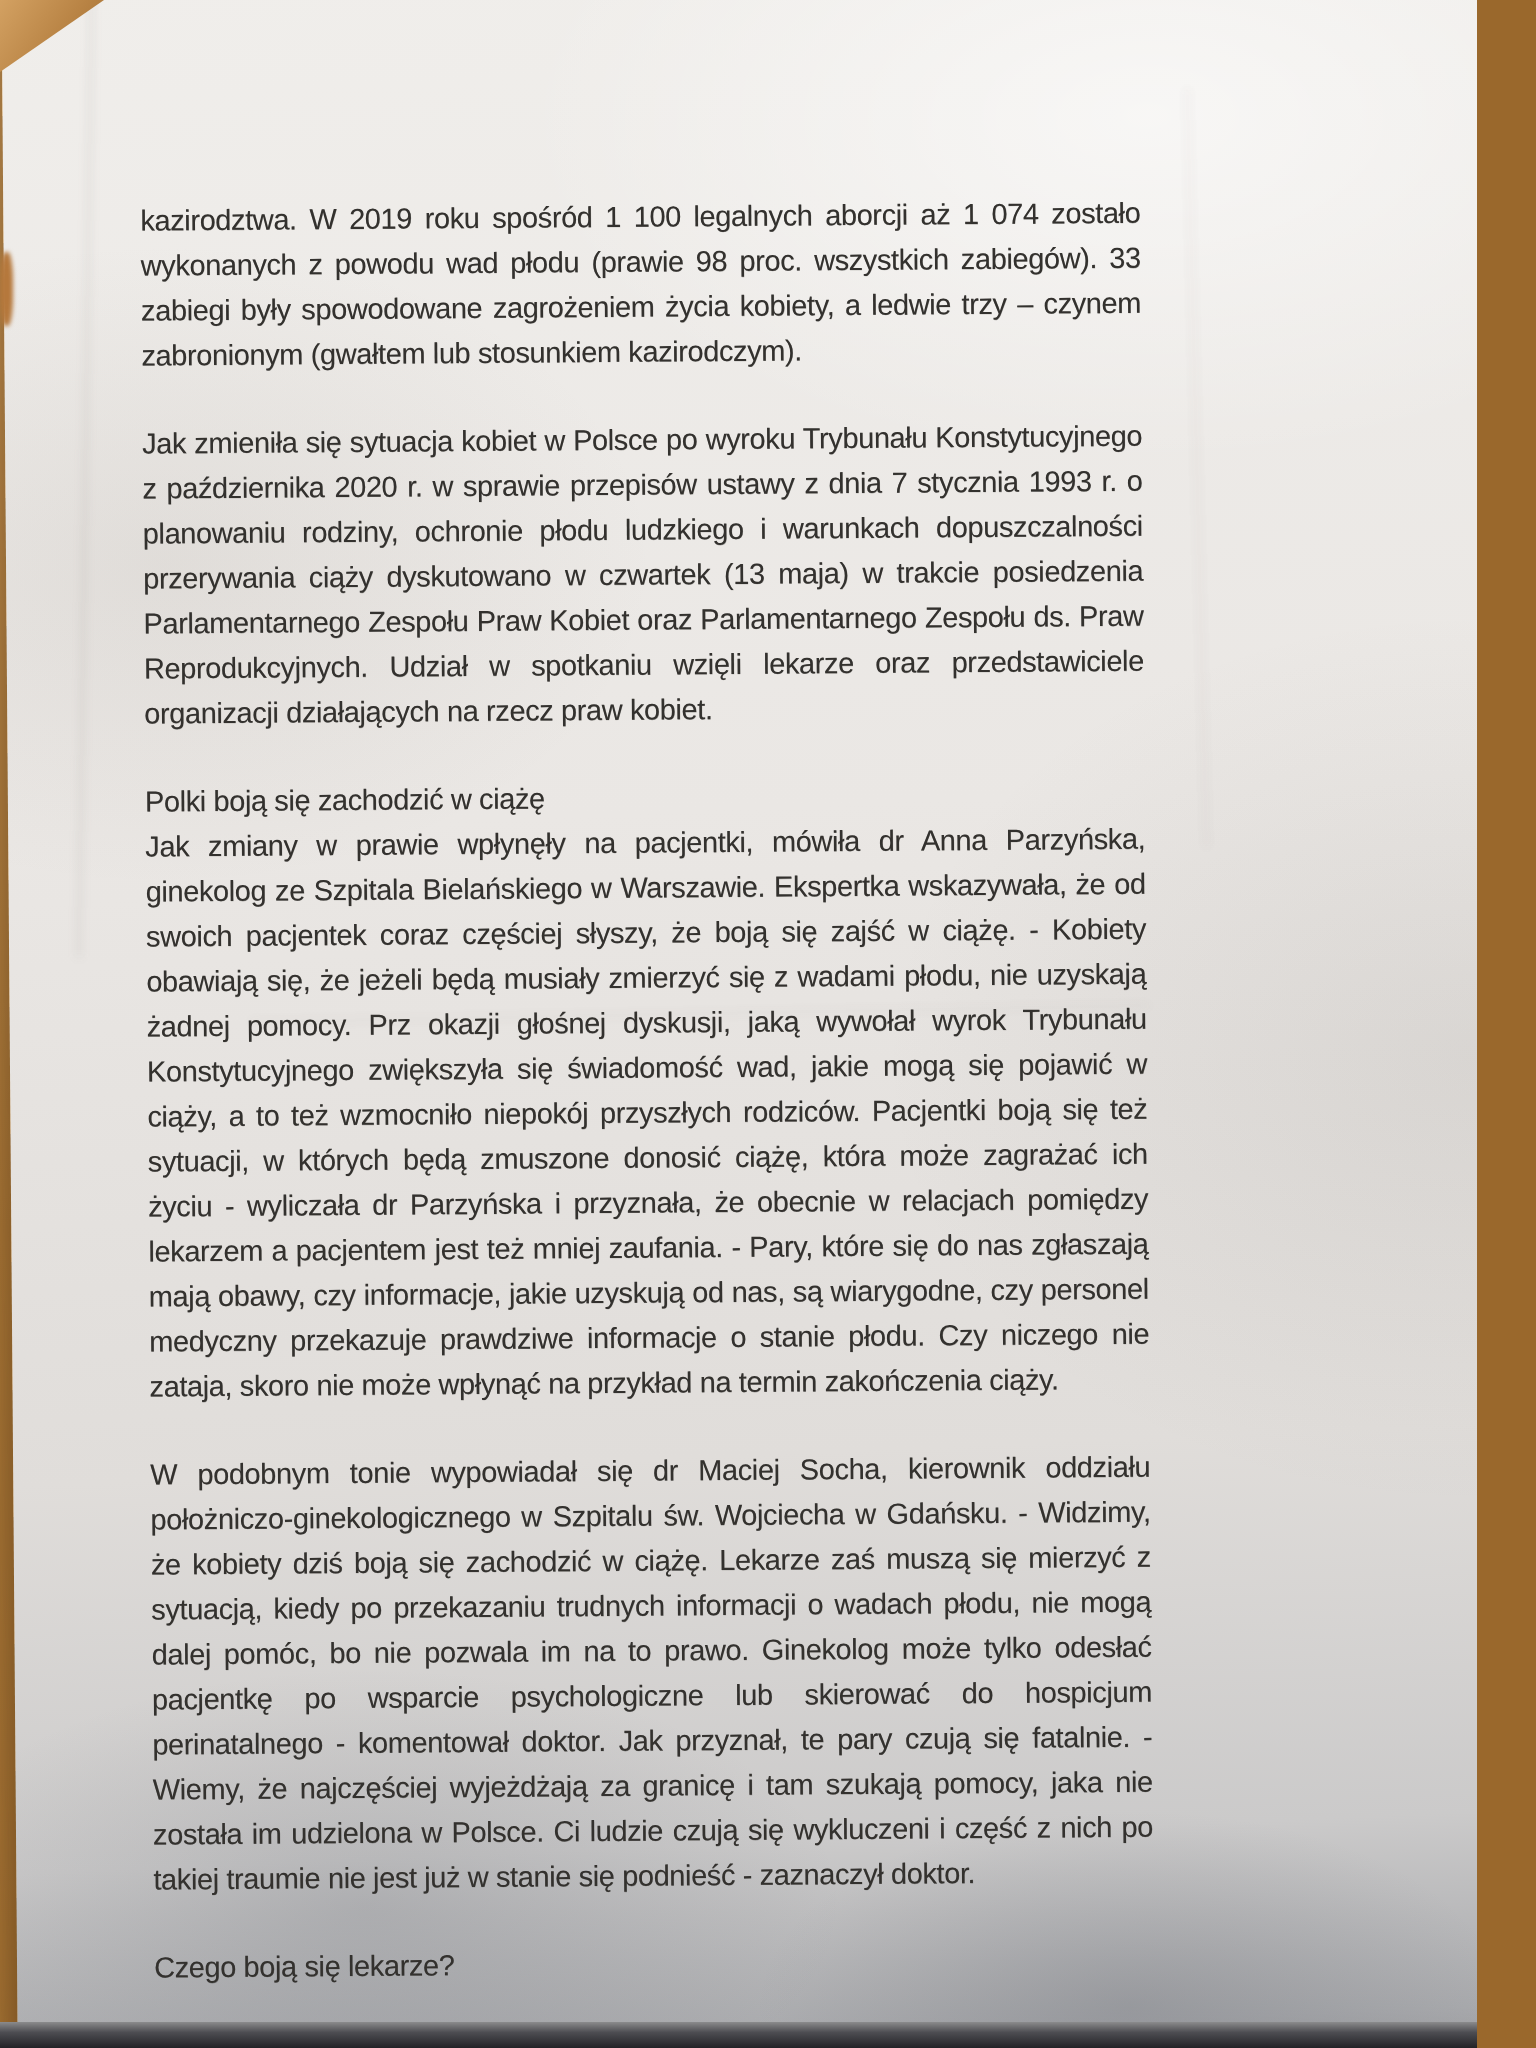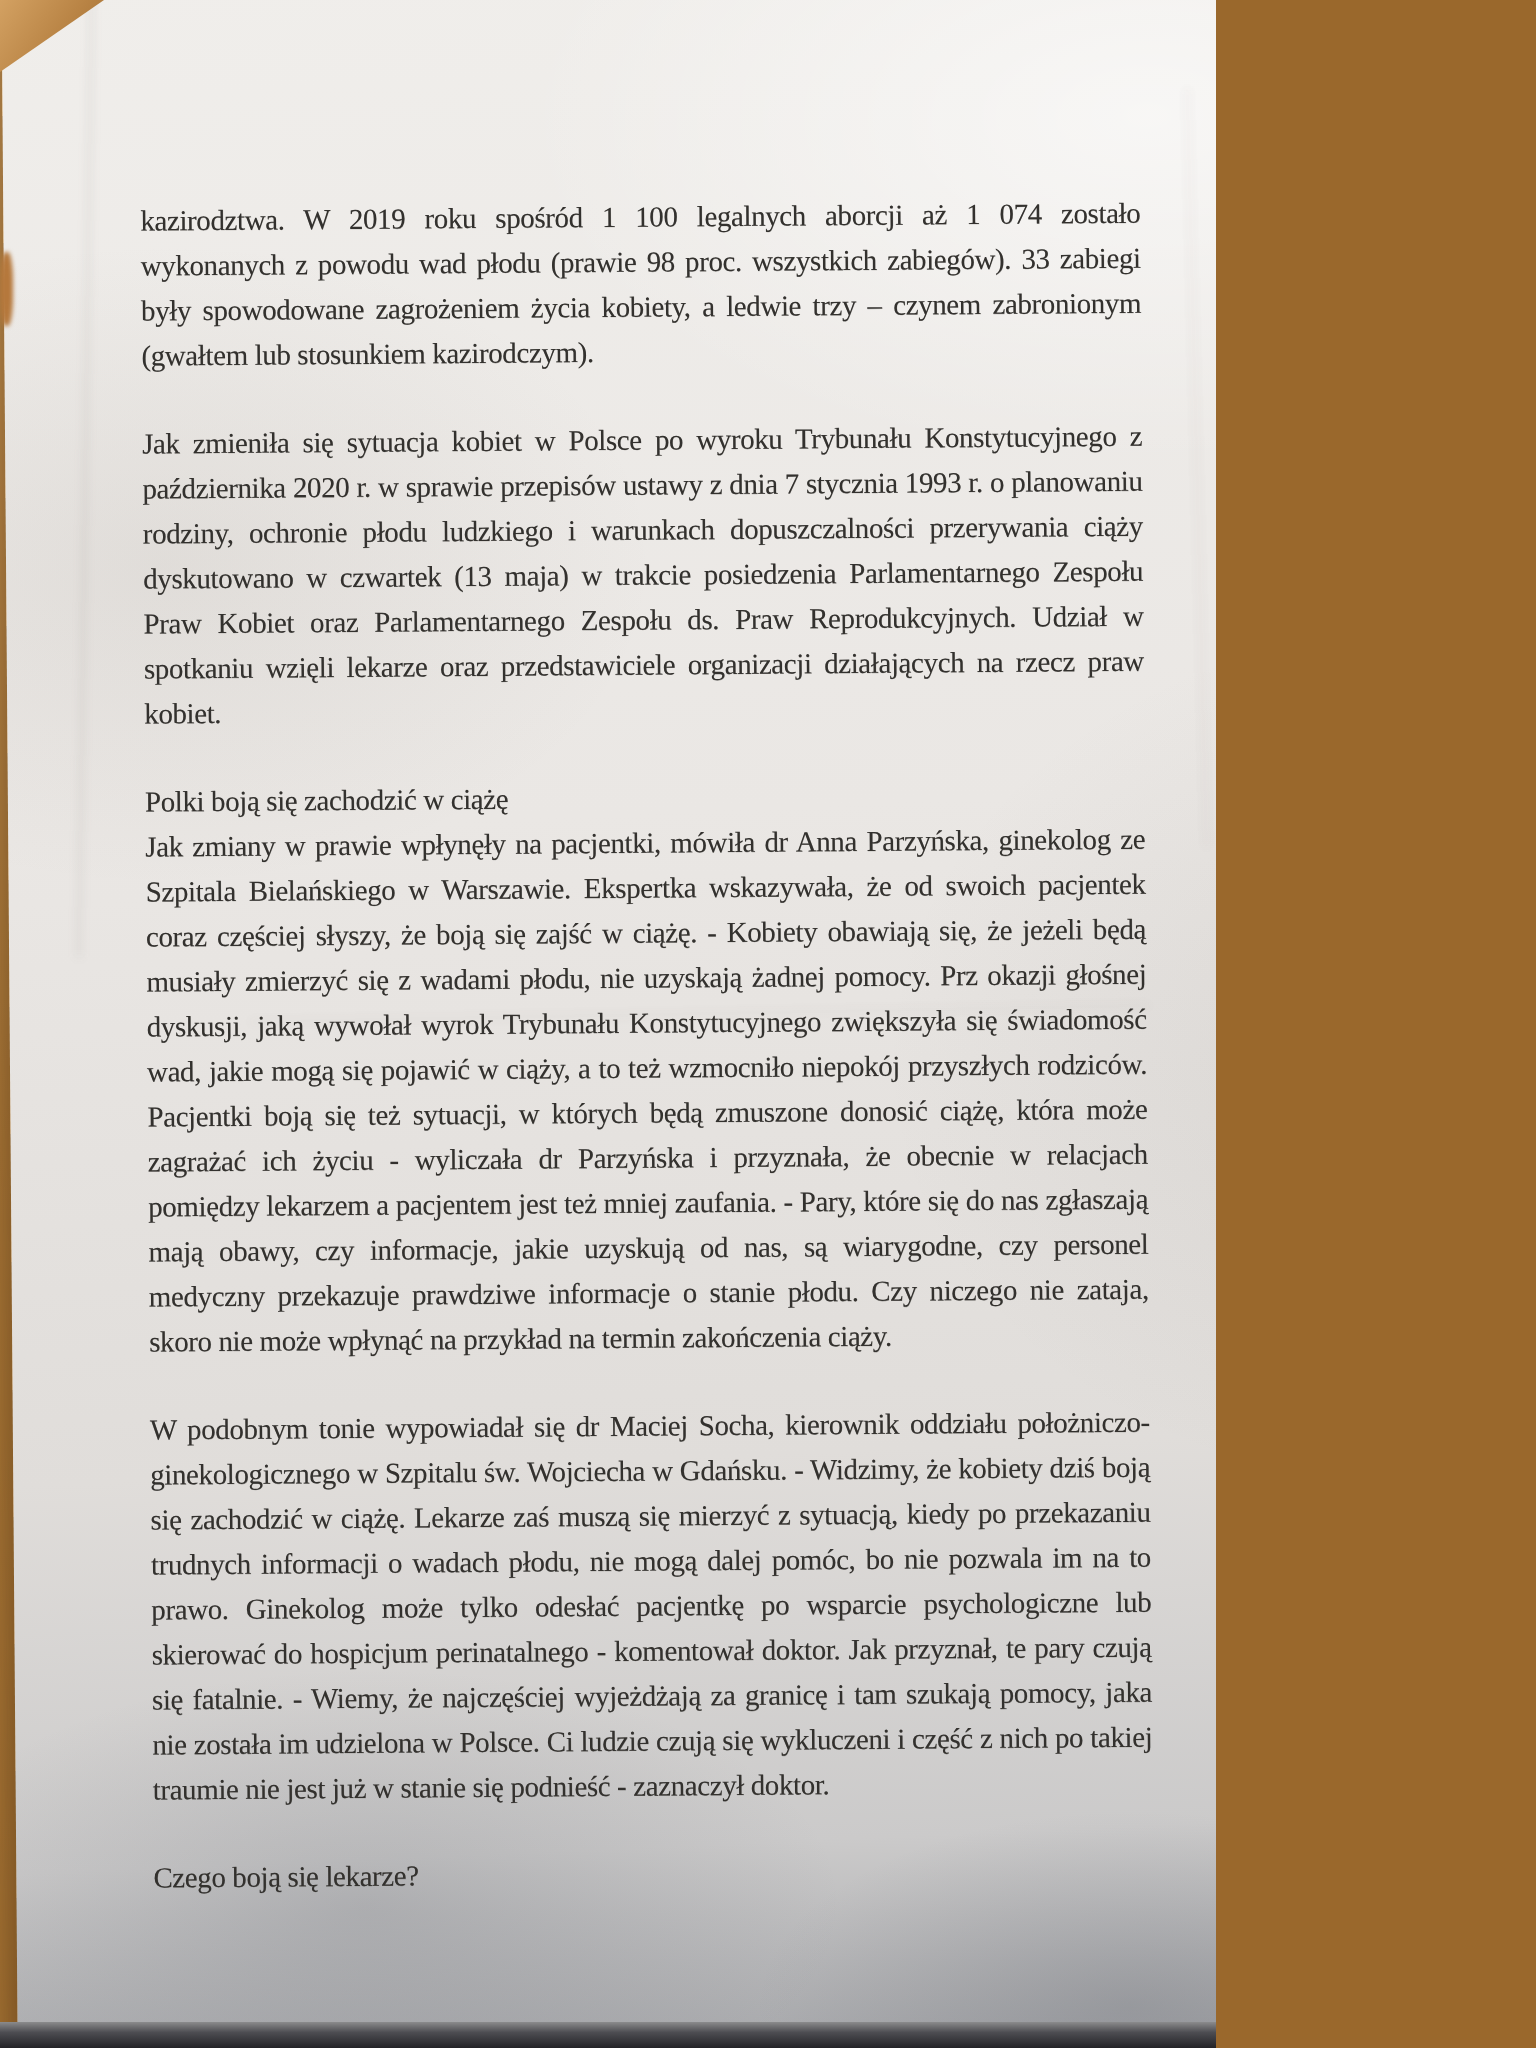--- a/index.html
+++ b/index.html
@@ -6,25 +6,24 @@
     margin: 0;
     padding: 0;
     width: 1536px;
     height: 2048px;
     overflow: hidden;
     background: #9a682c;
     font-family: "Liberation Sans", "DejaVu Sans", sans-serif;
   }
   .scene {
     position: relative;
-    width: 1216px;
+    width: 1477px;
     height: 2048px;
     background: linear-gradient(135deg, #cf9c5a 0%, #b07c3a 35%, #96662a 100%);
     overflow: hidden;
-    font-family: Liberation Serif, serif;
   }
   
   .paper {
     position: absolute;
     left: 8px;
     top: -28px;
     width: 1590px;
     height: 2100px;
     transform: rotate(-0.45deg);
     transform-origin: 45% 40%;

